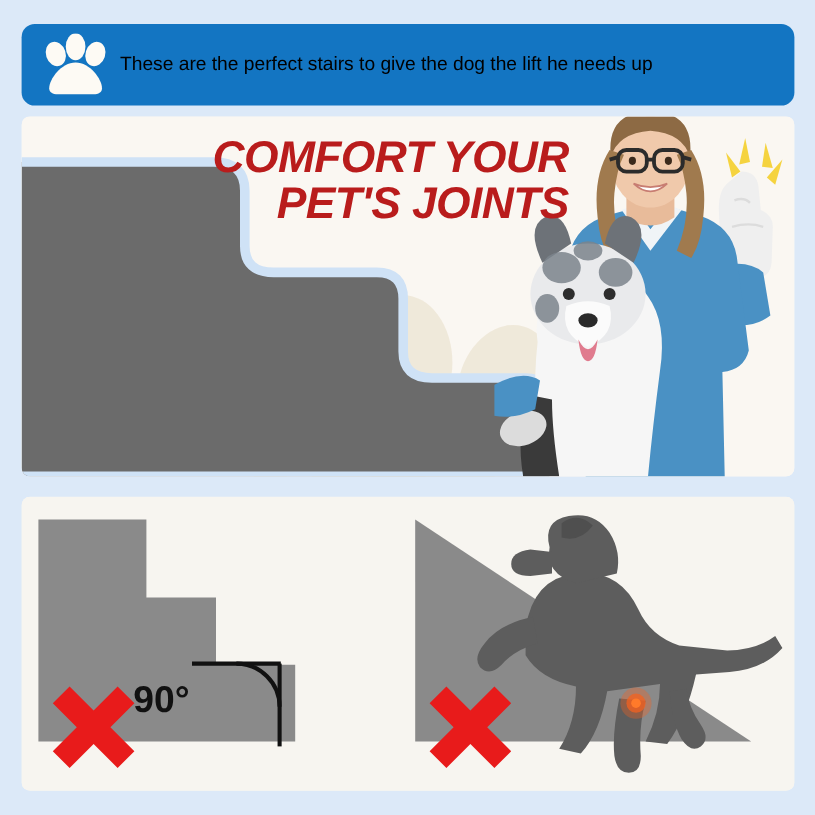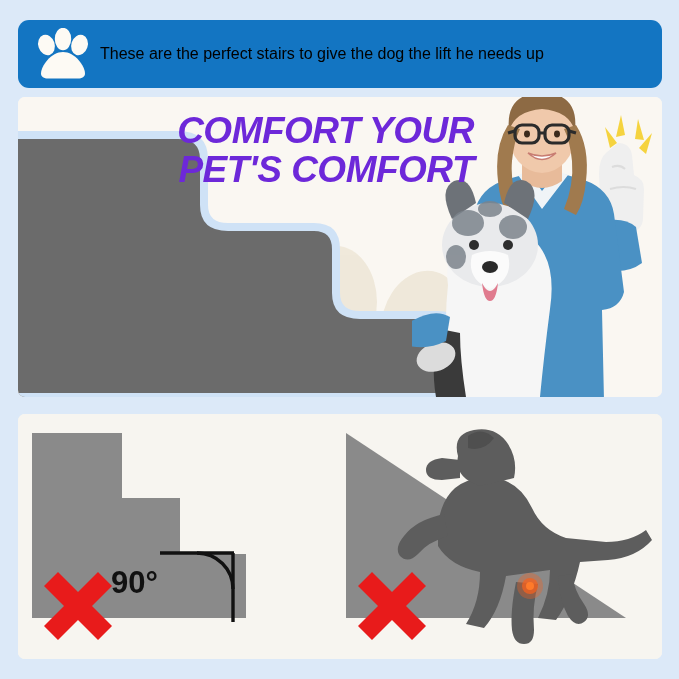--- a/index.html
+++ b/index.html
@@ -28,21 +28,21 @@
   .hero{
     position:absolute;left:18px;top:97px;width:644px;height:300px;
     background:#faf7f2;border-radius:7px;overflow:hidden;
   }
   .hero-bg{position:absolute;inset:0;}
   .hero-title{
     position:absolute;left:96px;top:14px;width:360px;
     text-align:right;
     font-size:37px;line-height:1.06;
     font-weight:bold;font-style:italic;
-    color:#6d28d9;letter-spacing:-0.5px;
+    color:#b91c1c;letter-spacing:-0.5px;
     z-index:6;
     -webkit-font-smoothing:antialiased;
   }
   .hero-stairs{position:absolute;left:0;top:0;width:440px;height:300px;z-index:4;}
   .hero-person{position:absolute;right:0;top:0;width:250px;height:300px;z-index:5;}
 
   
   .bottom{
     position:absolute;left:18px;top:414px;width:644px;height:245px;
     background:#f7f5f0;border-radius:7px;overflow:hidden;
@@ -84,21 +84,21 @@
         <ellipse cx="540" cy="196" rx="30" ry="40" transform="rotate(26 540 196)"></ellipse>
       </g>
       <g fill="none" stroke="#efe8d9" stroke-width="17" opacity="0.9">
         <path d="M150 360 C230 250 360 215 470 238"></path>
         <path d="M185 395 C265 300 380 262 480 280"></path>
       </g>
     </svg>
 
     <div class="hero-title">
       <div>COMFORT YOUR</div>
-      <div>PET'S COMFORT</div>
+      <div>PET'S JOINTS</div>
     </div>
 
     <svg class="hero-stairs" viewBox="0 0 440 300" width="440" height="300">
       <path d="M-10 300
                L-10 38
                L160 38
                Q186 38 186 62
                L186 108
                Q186 130 210 130
                L296 130

